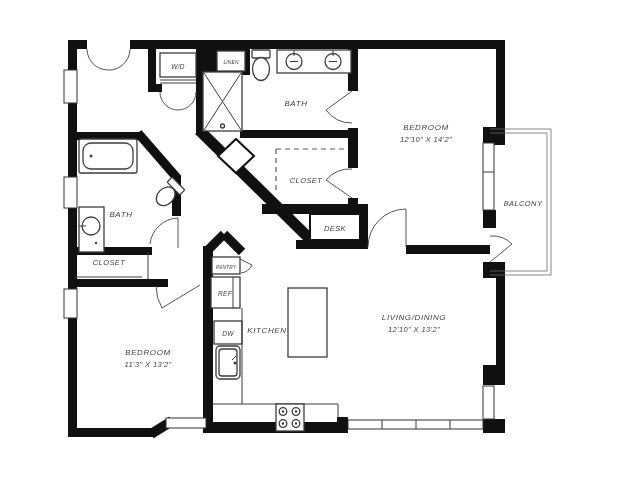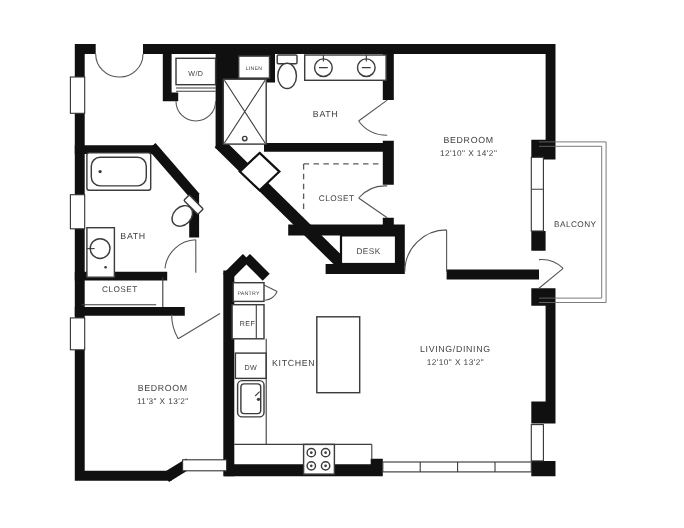--- a/index.html
+++ b/index.html
@@ -2,20 +2,21 @@
 <html style="--background: #ffffff; --wall_color: #101010; --line_color: #3c3c3c; --text_color: #414141;"><head>
 <meta charset="utf-8">
 <style>
   html,body{margin:0;padding:0;background:#fff;}
   .canvas{
     position:relative;
     width:622px;height:480px;
     background:var(--background,#ffffff);
     font-family:"Liberation Sans", sans-serif;
     overflow:hidden;
+    font-style:italic;
   }
   svg text{
     fill:var(--text_color,#414141);
     letter-spacing:0.6px;
     font-family:"Liberation Sans", sans-serif;
   }
   .room-label{font-size:8px;}
   .dim-label{font-size:7.5px;letter-spacing:0.4px;}
   .fix-label{font-size:6.5px;letter-spacing:0.3px;}
   .tiny-label{font-size:4.8px;letter-spacing:0.2px;}

